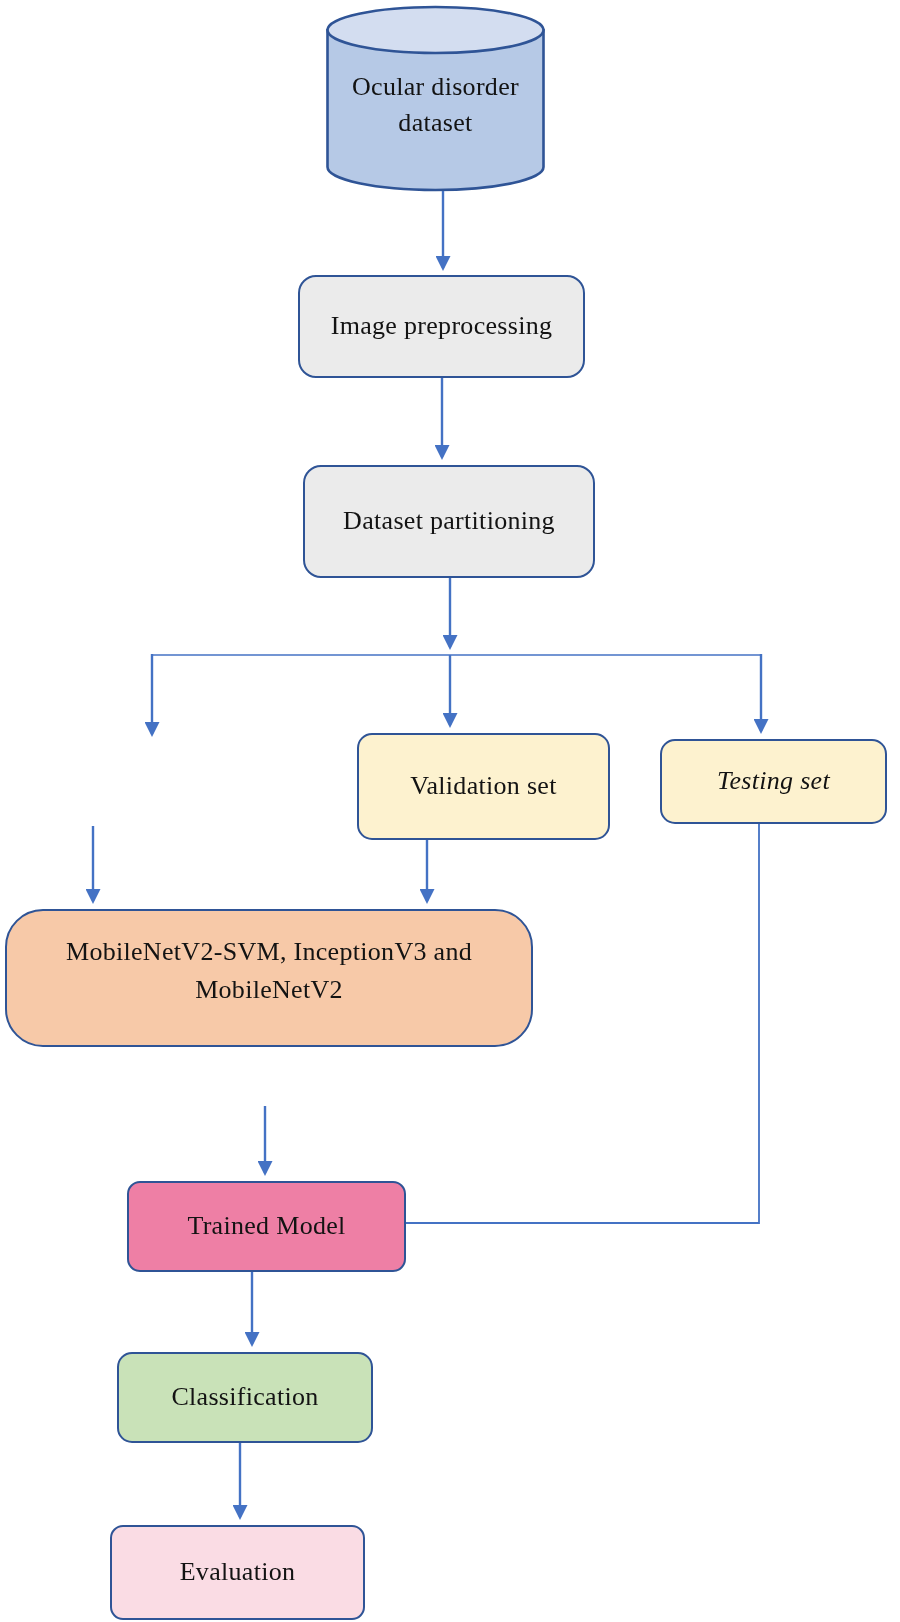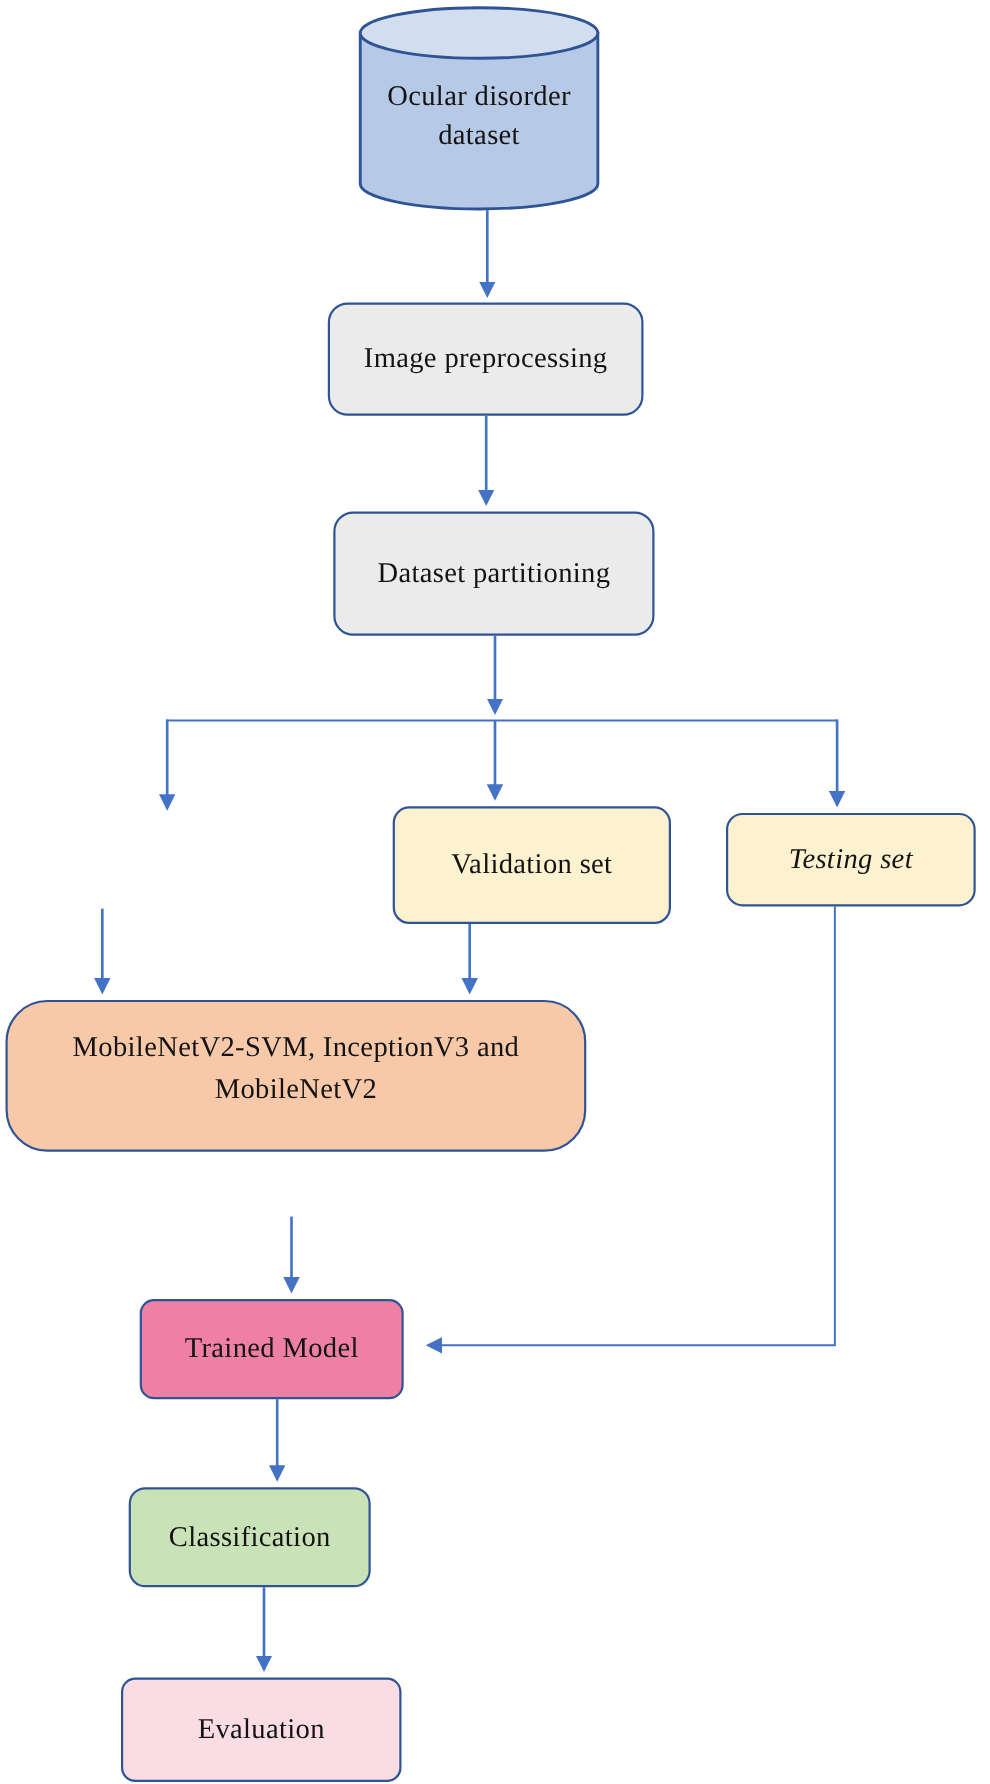--- a/index.html
+++ b/index.html
@@ -85,25 +85,25 @@
 
   <div class="node box yellow" style="left:660px;top:739px;width:227px;height:85px;font-style:italic;">
     <span>Testing set</span>
   </div>
 
   <div class="node box orange" style="left:5px;top:909px;width:528px;height:138px;">
     <span>MobileNetV2-SVM, InceptionV3 and</span>
     <span>MobileNetV2</span>
   </div>
 
-  <div class="node box rose" style="left:127px;top:1181px;width:240px;height:91px;text-align:center;">
+  <div class="node box rose" style="left:127px;top:1181px;width:279px;height:91px;text-align:center;">
     <span>Trained Model</span>
   </div>
 
-  <div class="node box green" style="left:117px;top:1352px;width:220px;height:91px;">
+  <div class="node box green" style="left:117px;top:1352px;width:256px;height:91px;">
     <span>Classification</span>
   </div>
 
   <div class="node box pink" style="left:110px;top:1525px;width:255px;height:95px;">
     <span>Evaluation</span>
   </div>
 
 </div>
 
 </body></html>

